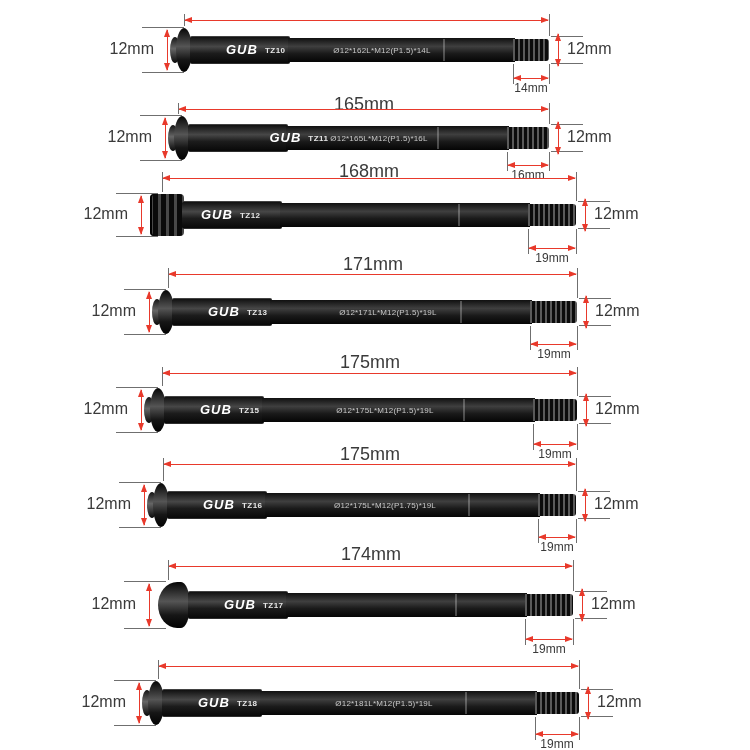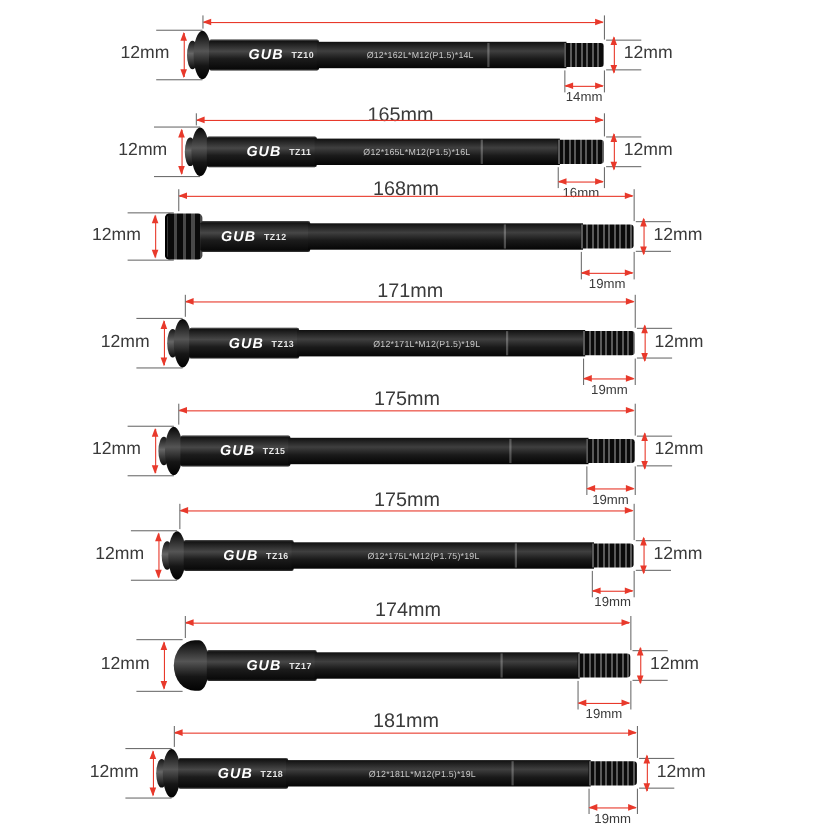--- a/index.html
+++ b/index.html
@@ -105,21 +105,21 @@
           <i class="ah-t"></i>
           <i class="ah-b"></i>
         </div>
 
       <div class="head-cap" style="left: 168px; top: 124.8px; width: 10px; height: 26.4px;"></div>
       <div class="head head-flange" style="left: 174px; top: 116px; width: 16px; height: 44px;"></div>
       <div class="collar" style="left: 188px; top: 124px; width: 100px; height: 28px;"></div>
       <div class="shaft" style="left: 286px; top: 126px; width: 223px; height: 24px;"></div>
       <div class="ring" style="left: 437px; top: 127px; width: 2px; height: 22px;"></div>
       <div class="thread" style="left: 507px; top: 127px; width: 42px; height: 22px;"></div>
-      <div class="logo" style="left: 224px; top: 130px; width: 150px; height: 16px;"><span class="brand">GUB</span><span class="model">TZ11</span></div>
+      <div class="logo" style="left: 224px; top: 130px; width: 150px; height: 16px; text-align: center;"><span class="brand">GUB</span><span class="model">TZ11</span></div>
       <div class="spec" style="left: 284px; top: 133px; width: 190px; height: 12px;">Ø12*165L*M12(P1.5)*16L</div>
 
       <div class="ext-h" style="left: 551px; top: 124px; width: 32px; height: 1px;"></div>
       <div class="ext-h" style="left: 551px; top: 151px; width: 32px; height: 1px;"></div>
       <div class="dim-v" style="left: 558px; top: 122px; width: 1px; height: 32px;">
           <i class="ah-t"></i>
           <i class="ah-b"></i>
         </div>
       <div class="dia-label r" style="left: 567px; top: 128px; width: 92px; height: 18px;">12mm</div>
 
@@ -236,20 +236,21 @@
           <i class="ah-b"></i>
         </div>
 
       <div class="head-cap" style="left: 144px; top: 396.8px; width: 10px; height: 26.4px;"></div>
       <div class="head head-flange" style="left: 150px; top: 388px; width: 16px; height: 44px;"></div>
       <div class="collar" style="left: 164px; top: 396px; width: 100px; height: 28px;"></div>
       <div class="shaft" style="left: 262px; top: 398px; width: 273px; height: 24px;"></div>
       <div class="ring" style="left: 463px; top: 399px; width: 2px; height: 22px;"></div>
       <div class="thread" style="left: 533px; top: 399px; width: 44px; height: 22px;"></div>
       <div class="logo" style="left: 200px; top: 402px; width: 150px; height: 16px;"><span class="brand">GUB</span><span class="model">TZ15</span></div>
+      <div class="spec" style="left: 290px; top: 405px; width: 190px; height: 12px;">Ø12*175L*M12(P1.5)*19L</div>
 
       <div class="ext-h" style="left: 579px; top: 396px; width: 32px; height: 1px;"></div>
       <div class="ext-h" style="left: 579px; top: 423px; width: 32px; height: 1px;"></div>
       <div class="dim-v" style="left: 586px; top: 394px; width: 1px; height: 32px;">
           <i class="ah-t"></i>
           <i class="ah-b"></i>
         </div>
       <div class="dia-label r" style="left: 595px; top: 400px; width: 92px; height: 18px;">12mm</div>
 
       <div class="ext-v" style="left: 533px; top: 424px; width: 1px; height: 26px;"></div>
@@ -342,21 +343,20 @@
       <div class="ext-v" style="left: 573px; top: 619px; width: 1px; height: 26px;"></div>
       <div class="dim-h" style="left: 526px; top: 639px; width: 46px;">
           <i class="ah-l"></i>
           <i class="ah-r"></i>
         </div>
       <div class="thr-label" style="left: 509px; top: 643px; width: 80px; height: 13px;">19mm</div>
     </div>
 
     <div class="axle-row">
 
-      <div class="title-label" style="left: 299px; top: 645px; width: 140px; height: 20px;">181mm</div>
       <div class="dim-h" style="left: 159px; top: 666px; width: 419px;">
           <i class="ah-l"></i>
           <i class="ah-r"></i>
         </div>
       <div class="ext-v" style="left: 158px; top: 660px; width: 1px; height: 19px;"></div>
       <div class="ext-v" style="left: 579px; top: 660px; width: 1px; height: 29px;"></div>
 
       <div class="ext-h" style="left: 114px; top: 680px; width: 42px; height: 1px;"></div>
       <div class="ext-h" style="left: 114px; top: 725px; width: 42px; height: 1px;"></div>
       <div class="dia-label l" style="left: 34px; top: 693px; width: 92px; height: 18px;">12mm</div>

